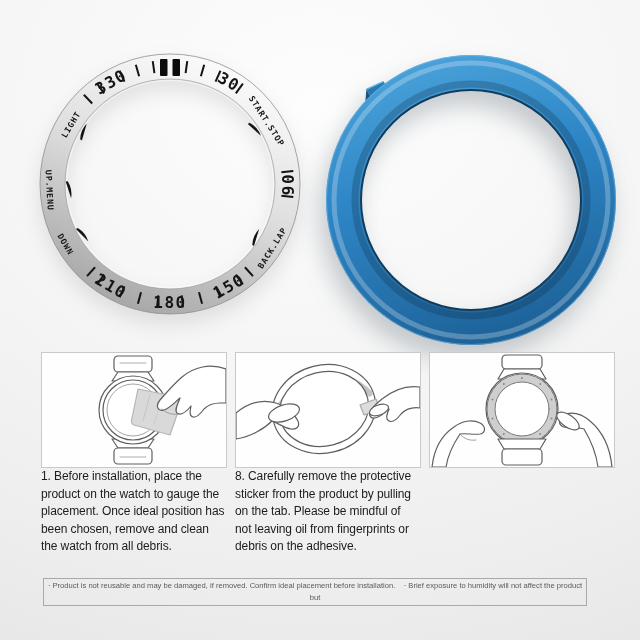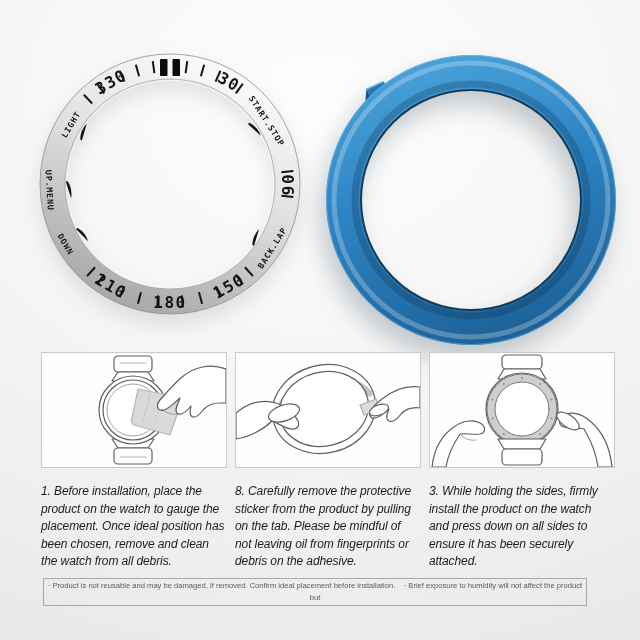--- a/index.html
+++ b/index.html
@@ -12,22 +12,22 @@
   #silver-ring{left:30px;top:44px;width:280px;height:280px;filter:drop-shadow(0 10px 10px rgba(0,0,0,.10));}
   #blue-ring{left:316px;top:45px;width:310px;height:310px;filter:drop-shadow(-6px 14px 12px rgba(70,85,100,.30));}
   .steps{position:absolute;left:41px;top:352px;display:flex;gap:8px;}
   .step{width:186px;margin:0;}
   .panel{
     width:184px;height:114px;border:1px solid #c9c9c9;background:#fefefe;
     overflow:hidden;
   }
   .panel svg{display:block;width:100%;height:100%;}
   .caption{
-    margin-top:15px;width:184px;
-    font-size:12px;line-height:1.46;color:#1c1c1c;letter-spacing:-0.1px;font-style:italic;
+    width:184px;
+    font-size:12px;line-height:1.46;color:#1c1c1c;letter-spacing:-0.1px;
   }
   .disclaimer{
     position:absolute;left:43px;top:578px;width:544px;height:28px;
     box-sizing:border-box;border:1px solid #a9a9a9;
     display:flex;flex-direction:column;justify-content:center;
     text-align:center;color:#5a5a5a;font-size:7.6px;line-height:1.55;
   }
   .disclaimer p{margin:0;}
   .art{stroke:#5f5f5f;stroke-width:1.2;fill:none;stroke-linejoin:round;stroke-linecap:round;}
 </style>
@@ -201,20 +201,19 @@
             <path d="M2,114 C4,96 12,82 24,74 C32,68 42,66 50,70 C56,73 56,80 50,81 C43,82 36,80 30,81 C24,90 18,101 16,114 Z" fill="#fff"></path>
             <path d="M30,81 C34,86 40,88 46,87" stroke="#8a8a8a" stroke-width="0.8"></path>
           </g>
           <g>
             <path d="M182,114 C180,94 172,78 160,68 C152,61 142,58 134,62 C128,65 128,72 134,74 C141,76 148,74 154,76 C160,86 166,99 168,114 Z" fill="#fff"></path>
             <ellipse cx="138" cy="68" rx="13" ry="6" transform="rotate(35 138 68)" fill="#fff"></ellipse>
           </g>
         </g>
       </svg>
     </div>
-    <figcaption class="caption">3. While holding the sides, firmly install the product on the watch and press down on all sides to ensure it has been securely attached.</figcaption>
   </figure>
 
 </div>
 
 <div class="disclaimer">
   <p>· Product is not reusable and may be damaged, if removed. Confirm ideal placement before installation.&nbsp;&nbsp;&nbsp;&nbsp;· Brief exposure to humidity will not affect the product but</p>
 </div>
 
 </body></html>

